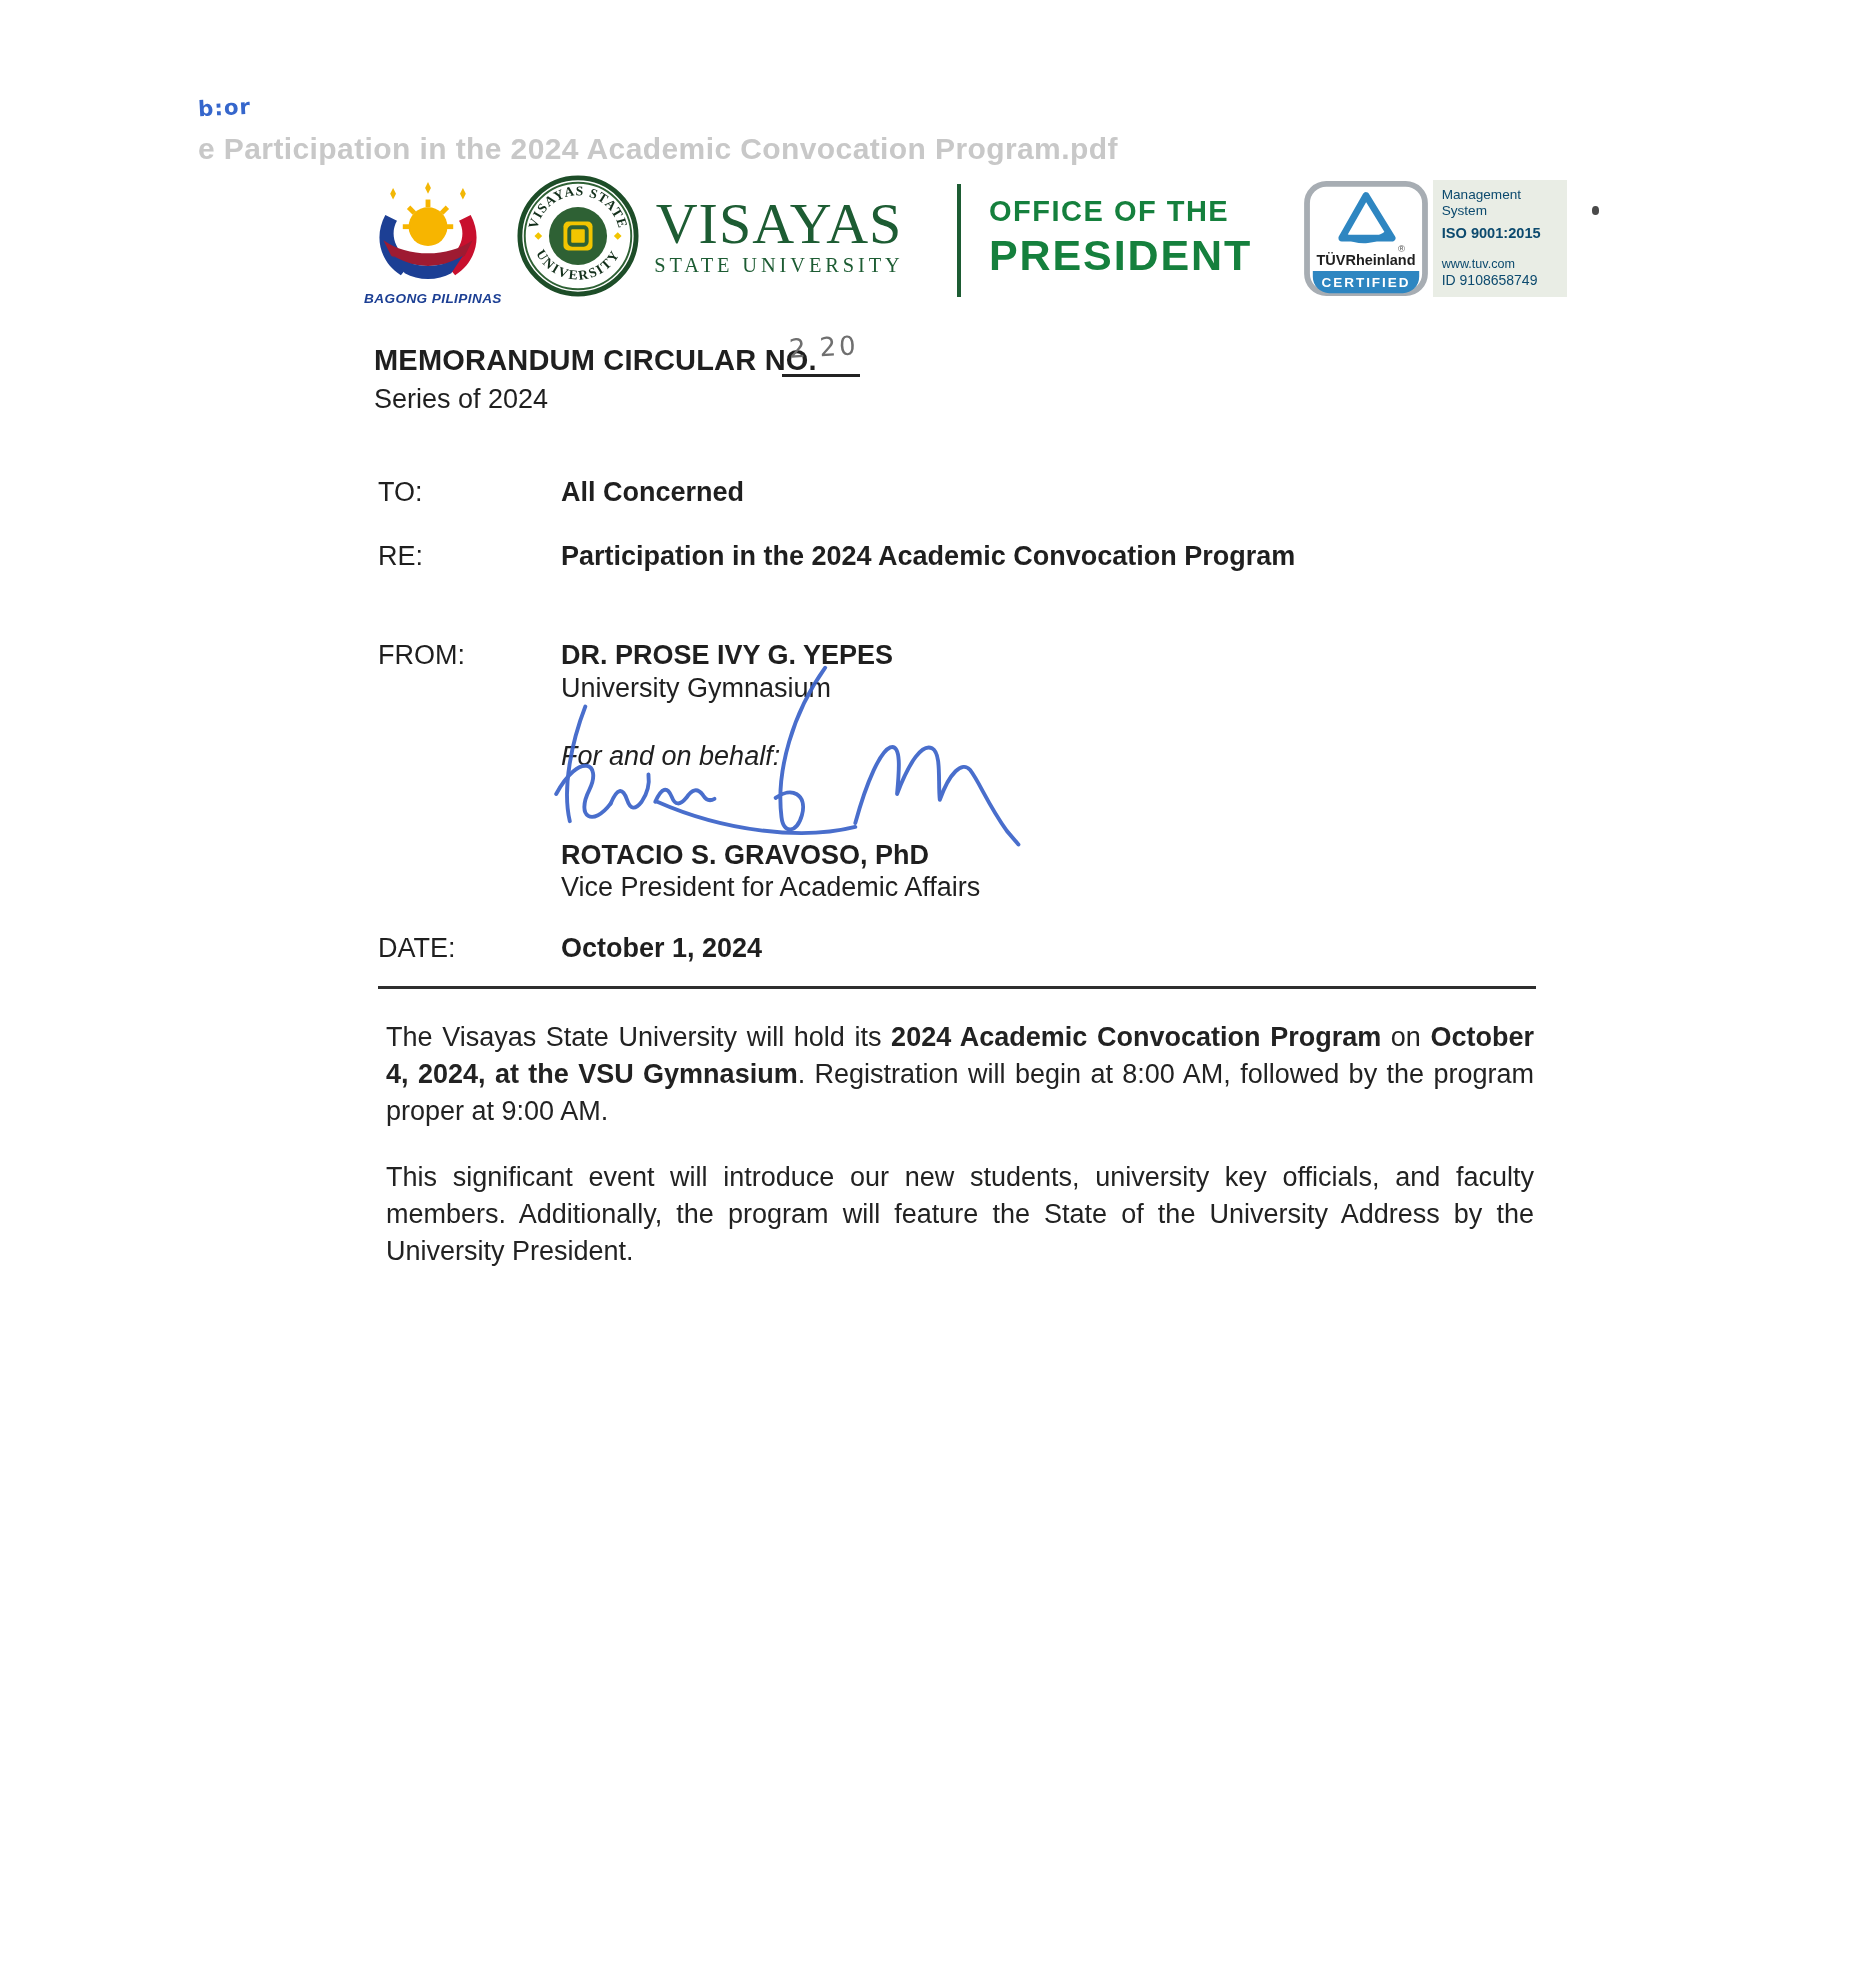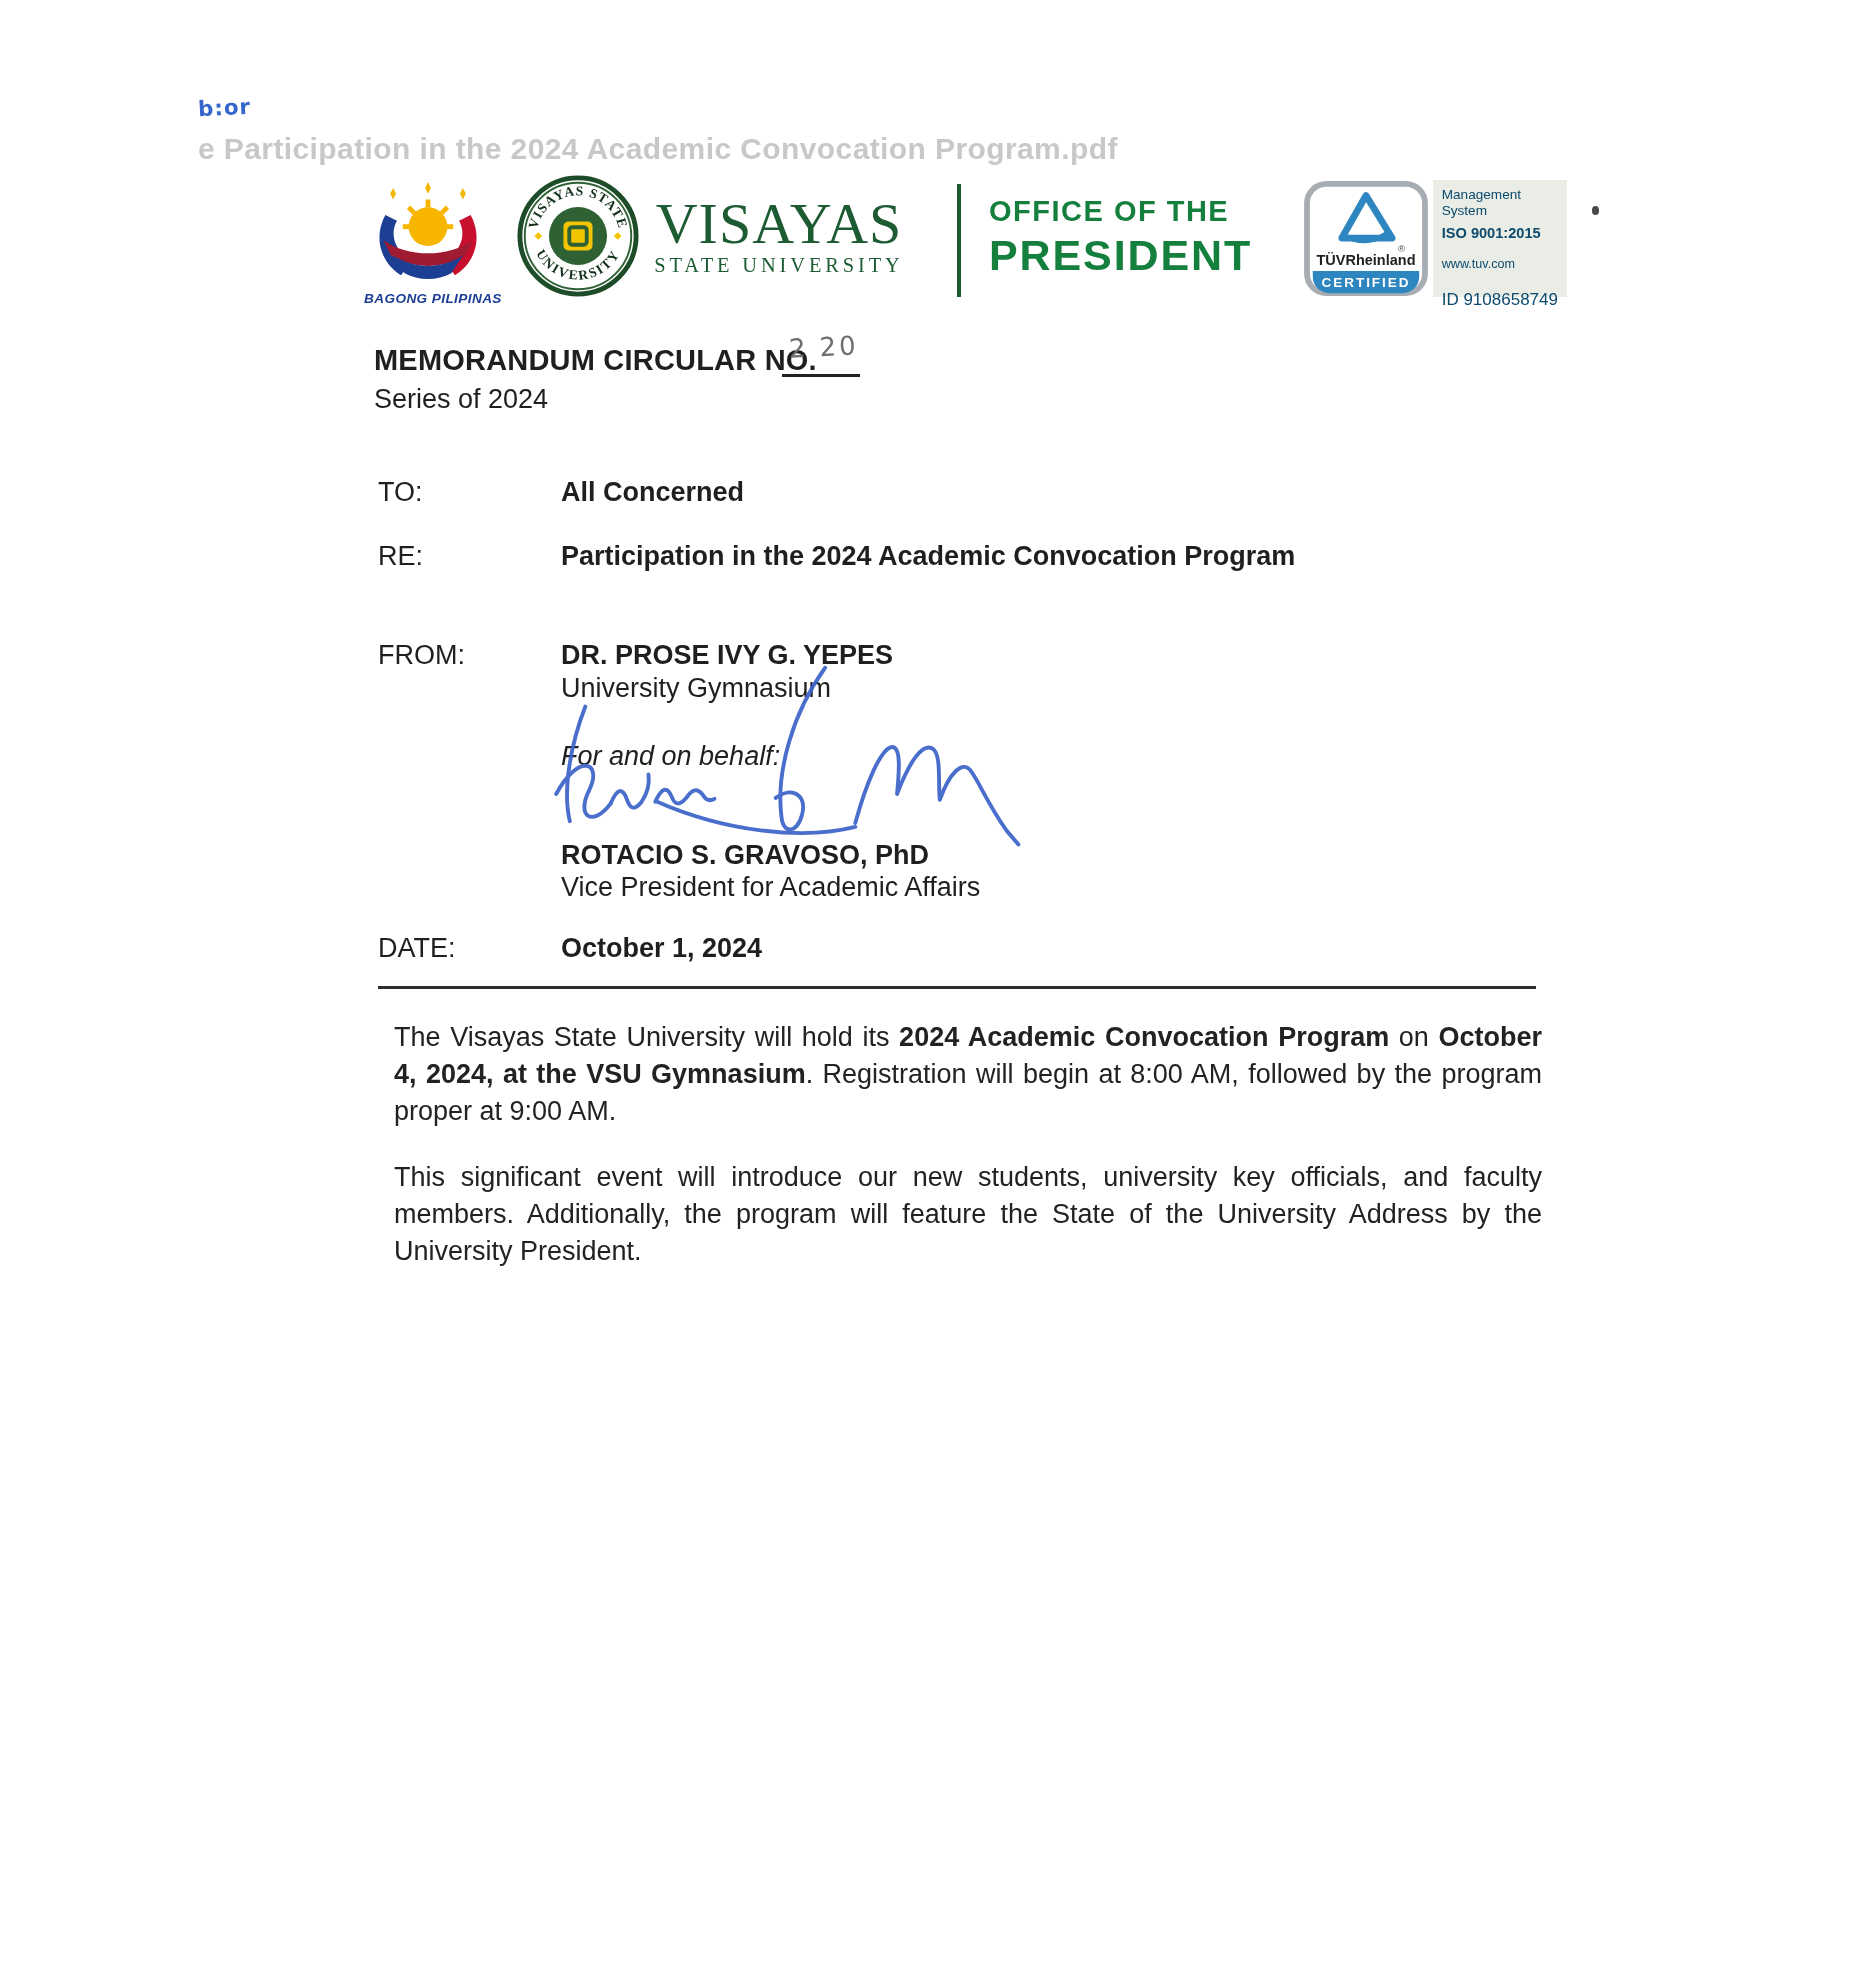--- a/index.html
+++ b/index.html
@@ -31,21 +31,21 @@
   .circ-num{left:789px;top:332px;font-size:26px;color:#6f6f6f;transform:rotate(-3deg);
     letter-spacing:2.9px;font-family:"DejaVu Sans",sans-serif;}
   .circ-line{left:782px;top:374px;width:78px;height:2.9px;background:#222;}
   .series{left:374px;top:384px;font-size:27px;}
   
   .lbl{left:378px;font-size:27px;}
   .val{left:561px;font-size:27px;}
   .b{font-weight:700;}
   .italic{font-style:italic;}
   .rule{left:378px;top:986px;width:1158px;height:2.9px;background:#2e2e2e;}
-  .para{left:394px;width:1148px;font-size:27px;line-height:37px;text-align:justify;color:#222;}
+  .para{left:386px;width:1148px;font-size:27px;line-height:37px;text-align:justify;color:#222;}
   .sig-svg{left:529px;top:656px;}
 </style>
 </head>
 <body>
 
 <div class="page">
 
   <div class="abs hand-note">b:or</div>
   <div class="abs filename">e Participation in the 2024 Academic Convocation Program.pdf</div>
 
@@ -119,21 +119,21 @@
       <path d="M10,94 h110 v6 a17,17 0 0 1 -17,17 h-76 a17,17 0 0 1 -17,-17 Z" fill="#2e86c1"></path>
       <text x="65" y="111" text-anchor="middle" font-size="14" font-weight="700" letter-spacing="2" fill="#ffffff">CERTIFIED</text>
     </svg>
   </div>
 
   <div class="abs cert-panel">
     <div>Management</div>
     <div>System</div>
     <div class="iso">ISO 9001:2015</div>
     <div class="web">www.tuv.com</div>
-    <div style="font-size:17px;margin-top:20px;">ID 9108658749</div>
+    <div style="font-size:14px;">ID 9108658749</div>
   </div>
 
   <div class="abs hdr-dot"></div>
 
   <div class="abs circ-label b">MEMORANDUM CIRCULAR NO.</div>
   <div class="abs circ-num">2 20</div>
   <div class="abs circ-line"></div>
   <div class="abs series">Series of 2024</div>
 
   <div class="abs lbl" style="top:477px;">TO:</div>

